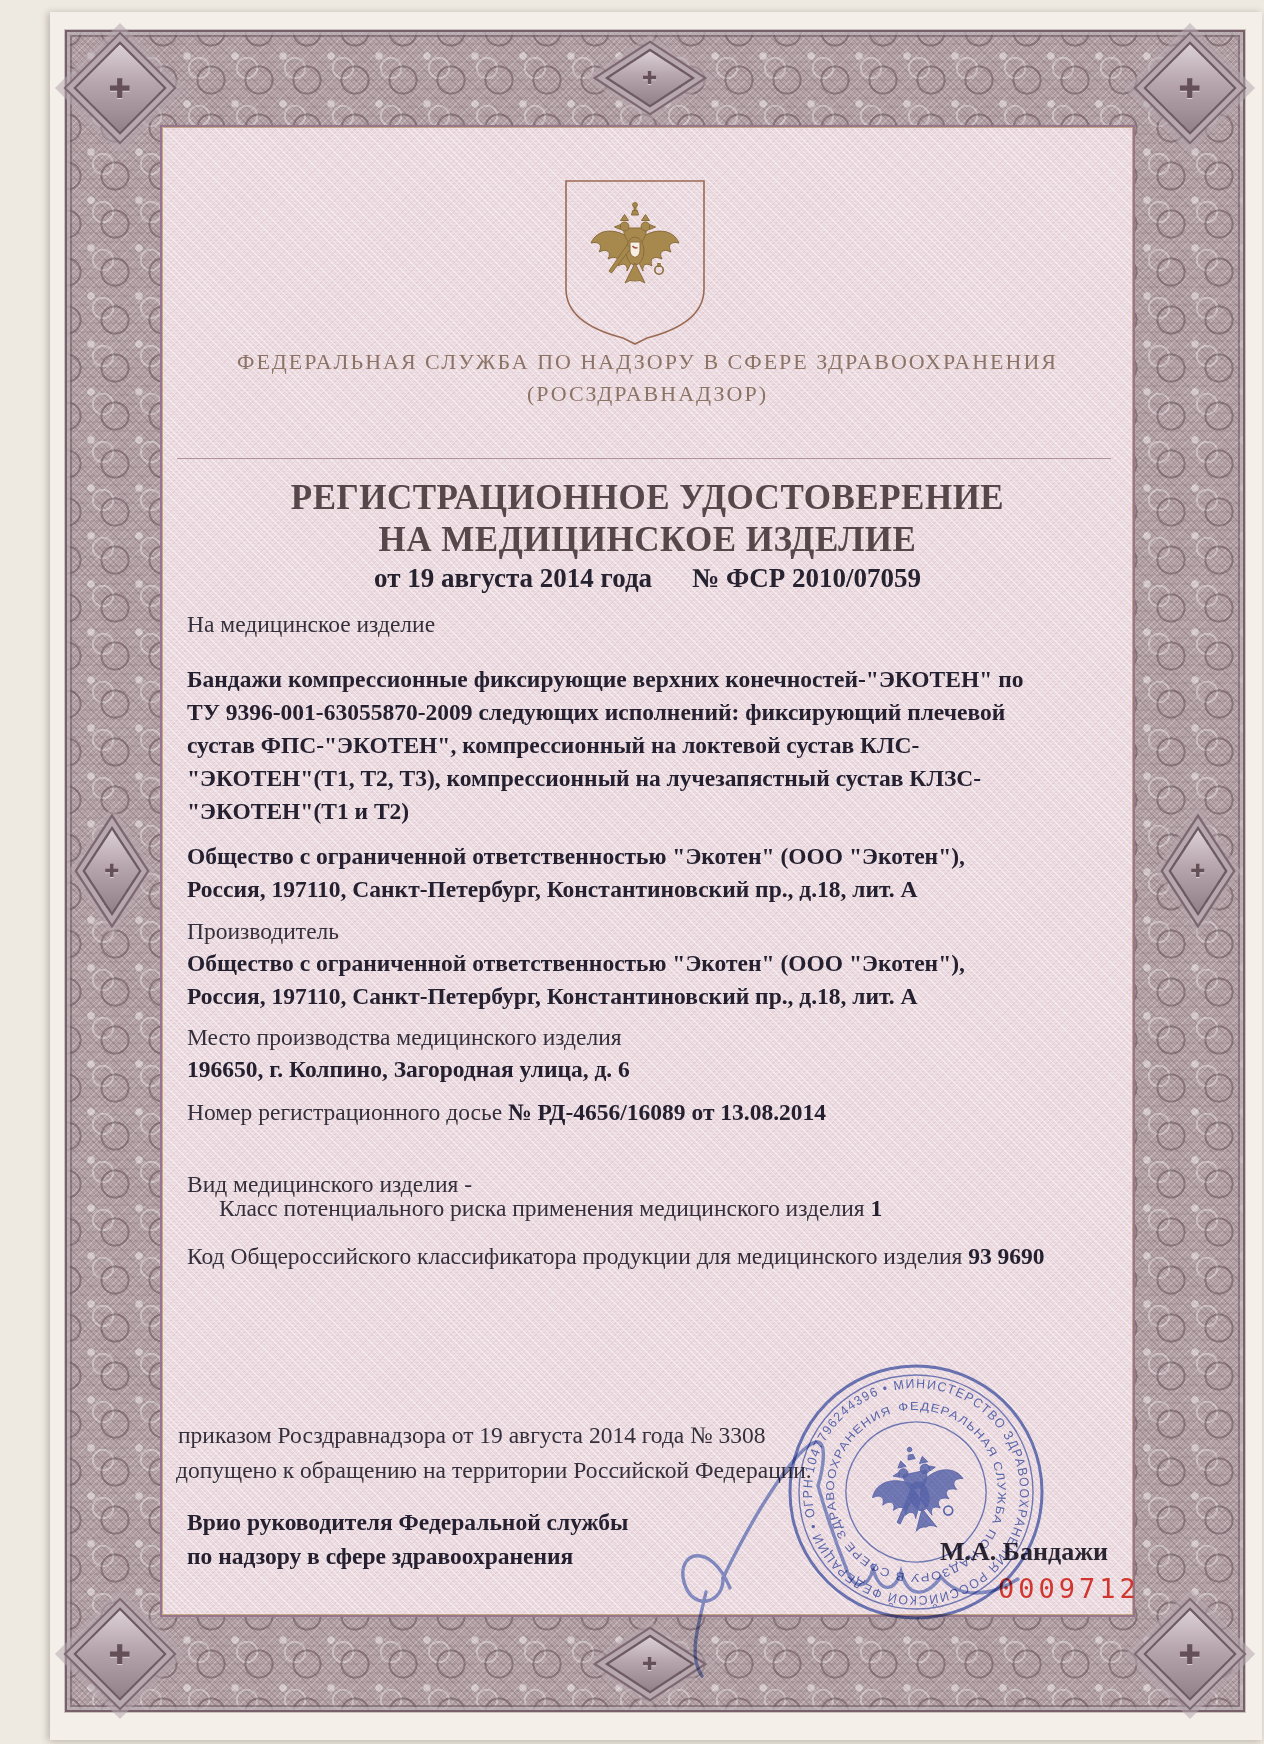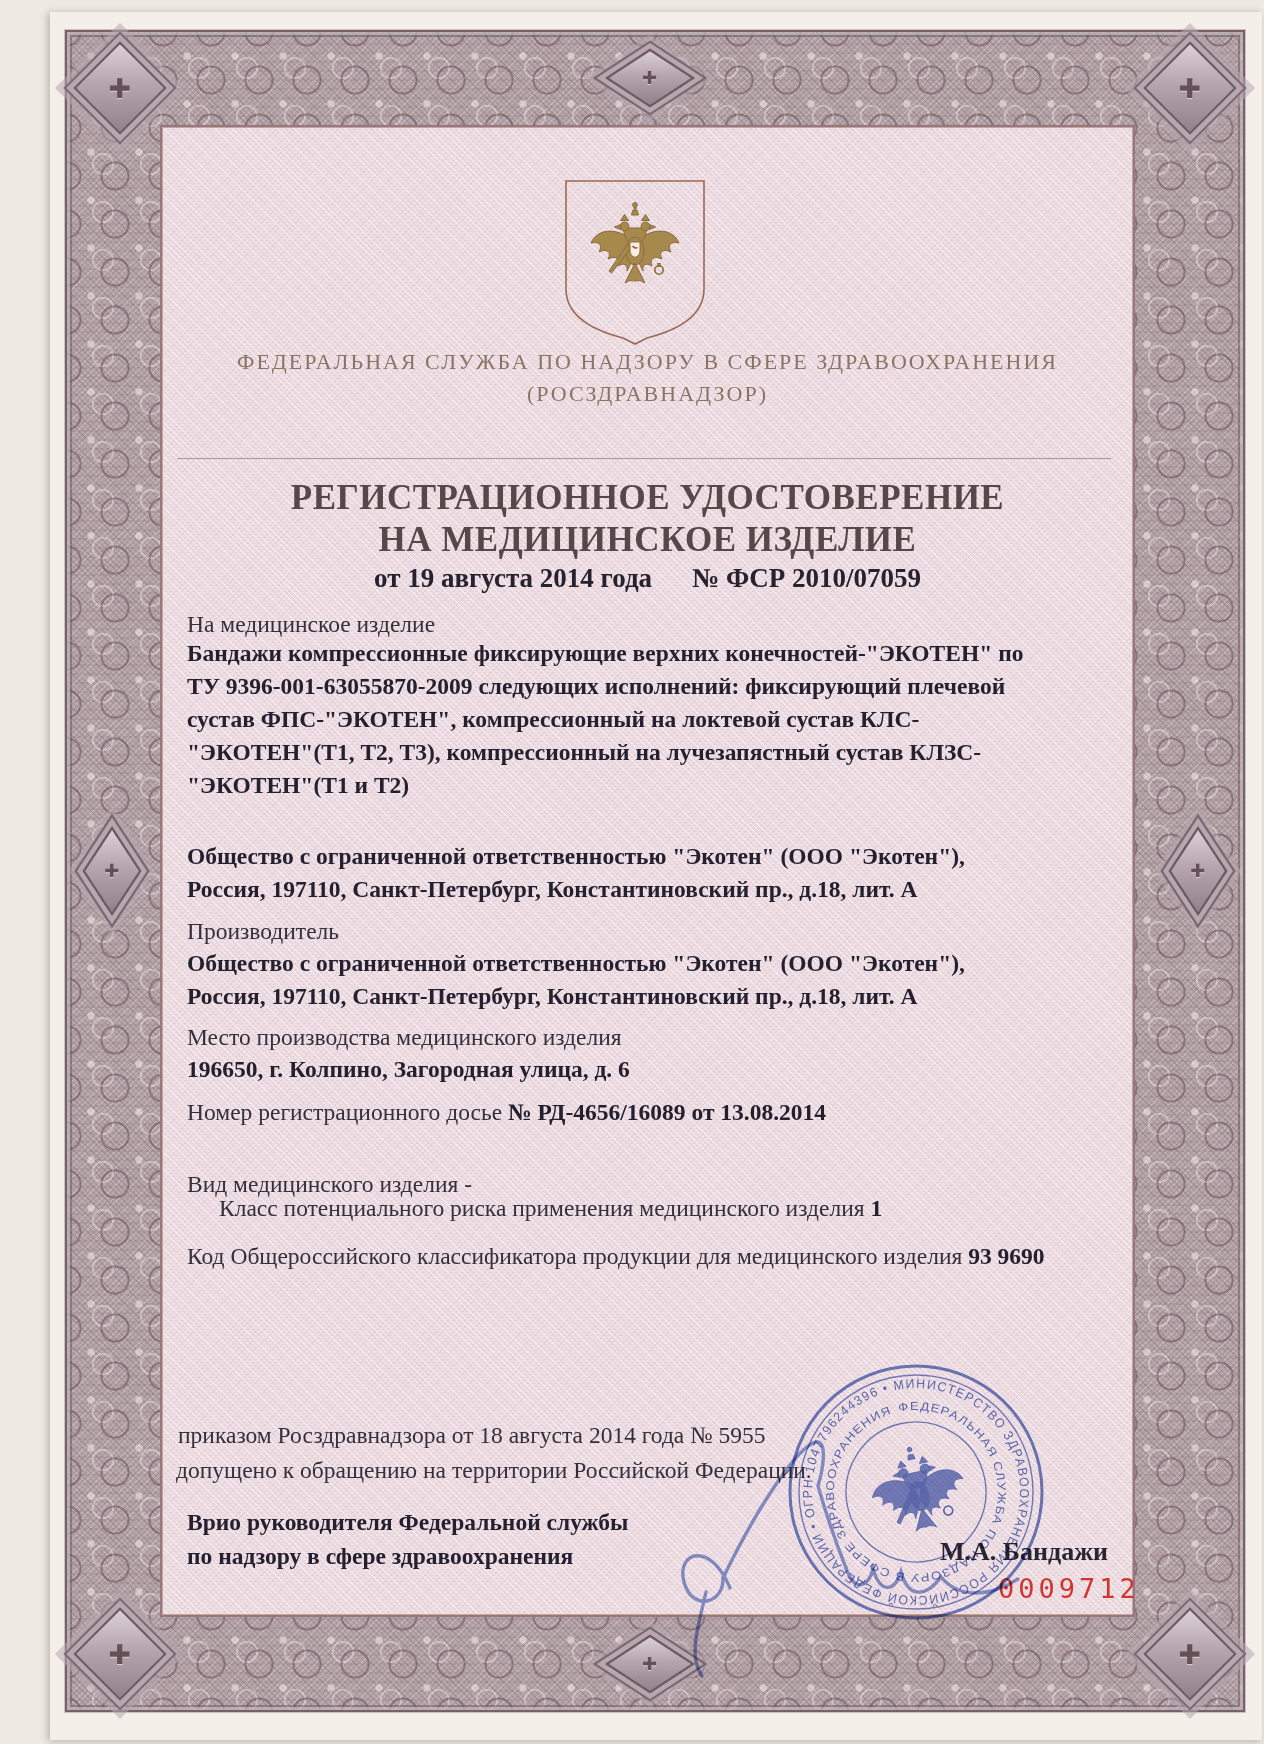--- a/index.html
+++ b/index.html
@@ -155,21 +155,21 @@
 
     <div class="abs ctr title" style="top:351px;">РЕГИСТРАЦИОННОЕ УДОСТОВЕРЕНИЕ</div>
     <div class="abs ctr title" style="top:393px;">НА МЕДИЦИНСКОЕ ИЗДЕЛИЕ</div>
 
     <div class="abs daterow">
       <span>от  19 августа 2014 года</span>
       <span>№  ФСР 2010/07059</span>
     </div>
 
     <div class="abs bodytext" style="top:484px;">На медицинское изделие</div>
-    <div class="abs bodytext b line33" style="top:510px;">
+    <div class="abs bodytext b line33" style="top:536px;">
       <div>Бандажи компрессионные фиксирующие верхних конечностей-"ЭКОТЕН" по</div>
       <div>ТУ 9396-001-63055870-2009 следующих исполнений: фиксирующий плечевой</div>
       <div>сустав ФПС-"ЭКОТЕН", компрессионный на локтевой сустав КЛС-</div>
       <div>"ЭКОТЕН"(Т1, Т2, Т3), компрессионный на лучезапястный сустав КЛЗС-</div>
       <div>"ЭКОТЕН"(Т1 и Т2)</div>
     </div>
 
     <div class="abs bodytext b" style="top:716px;">Общество с ограниченной ответственностью "Экотен" (ООО "Экотен"),</div>
     <div class="abs bodytext b" style="top:749px;">Россия, 197110, Санкт-Петербург, Константиновский пр., д.18, лит. А</div>
 
@@ -187,21 +187,21 @@
     <div class="abs bodytext" style="top:1032px;margin-top:12px;">Вид медицинского изделия -</div>
 
     <div class="abs bodytext" style="top:1068px;margin-left:32px;">
       <span>Класс потенциального риска применения медицинского изделия </span><span class="b">1</span>
     </div>
 
     <div class="abs bodytext" style="top:1116px;">
       <span>Код Общероссийского классификатора продукции для медицинского изделия </span><span class="b">93 9690</span>
     </div>
 
-    <div class="abs bodytext" style="top:1295px;left:16px;">приказом Росздравнадзора от 18 августа 2014 года № 5955</div>
+    <div class="abs bodytext" style="top:1295px;left:16px;">приказом Росздравнадзора от 19 августа 2014 года № 3308</div>
     <div class="abs bodytext" style="top:1330px;left:14px;">допущено к обращению на территории Российской Федерации.</div>
 
     <div class="abs bodytext b" style="top:1382px;">Врио руководителя Федеральной службы</div>
     <div class="abs bodytext b" style="top:1416px;">по надзору в сфере здравоохранения</div>
 
     <div class="abs signername" style="left:778px;top:1410px;">М.А. Бандажи</div>
     <div class="abs serial" style="left:836px;top:1446px;">0009712</div>
   </div>
 
   <svg class="abs stampwrap" viewBox="0 0 268 268">

